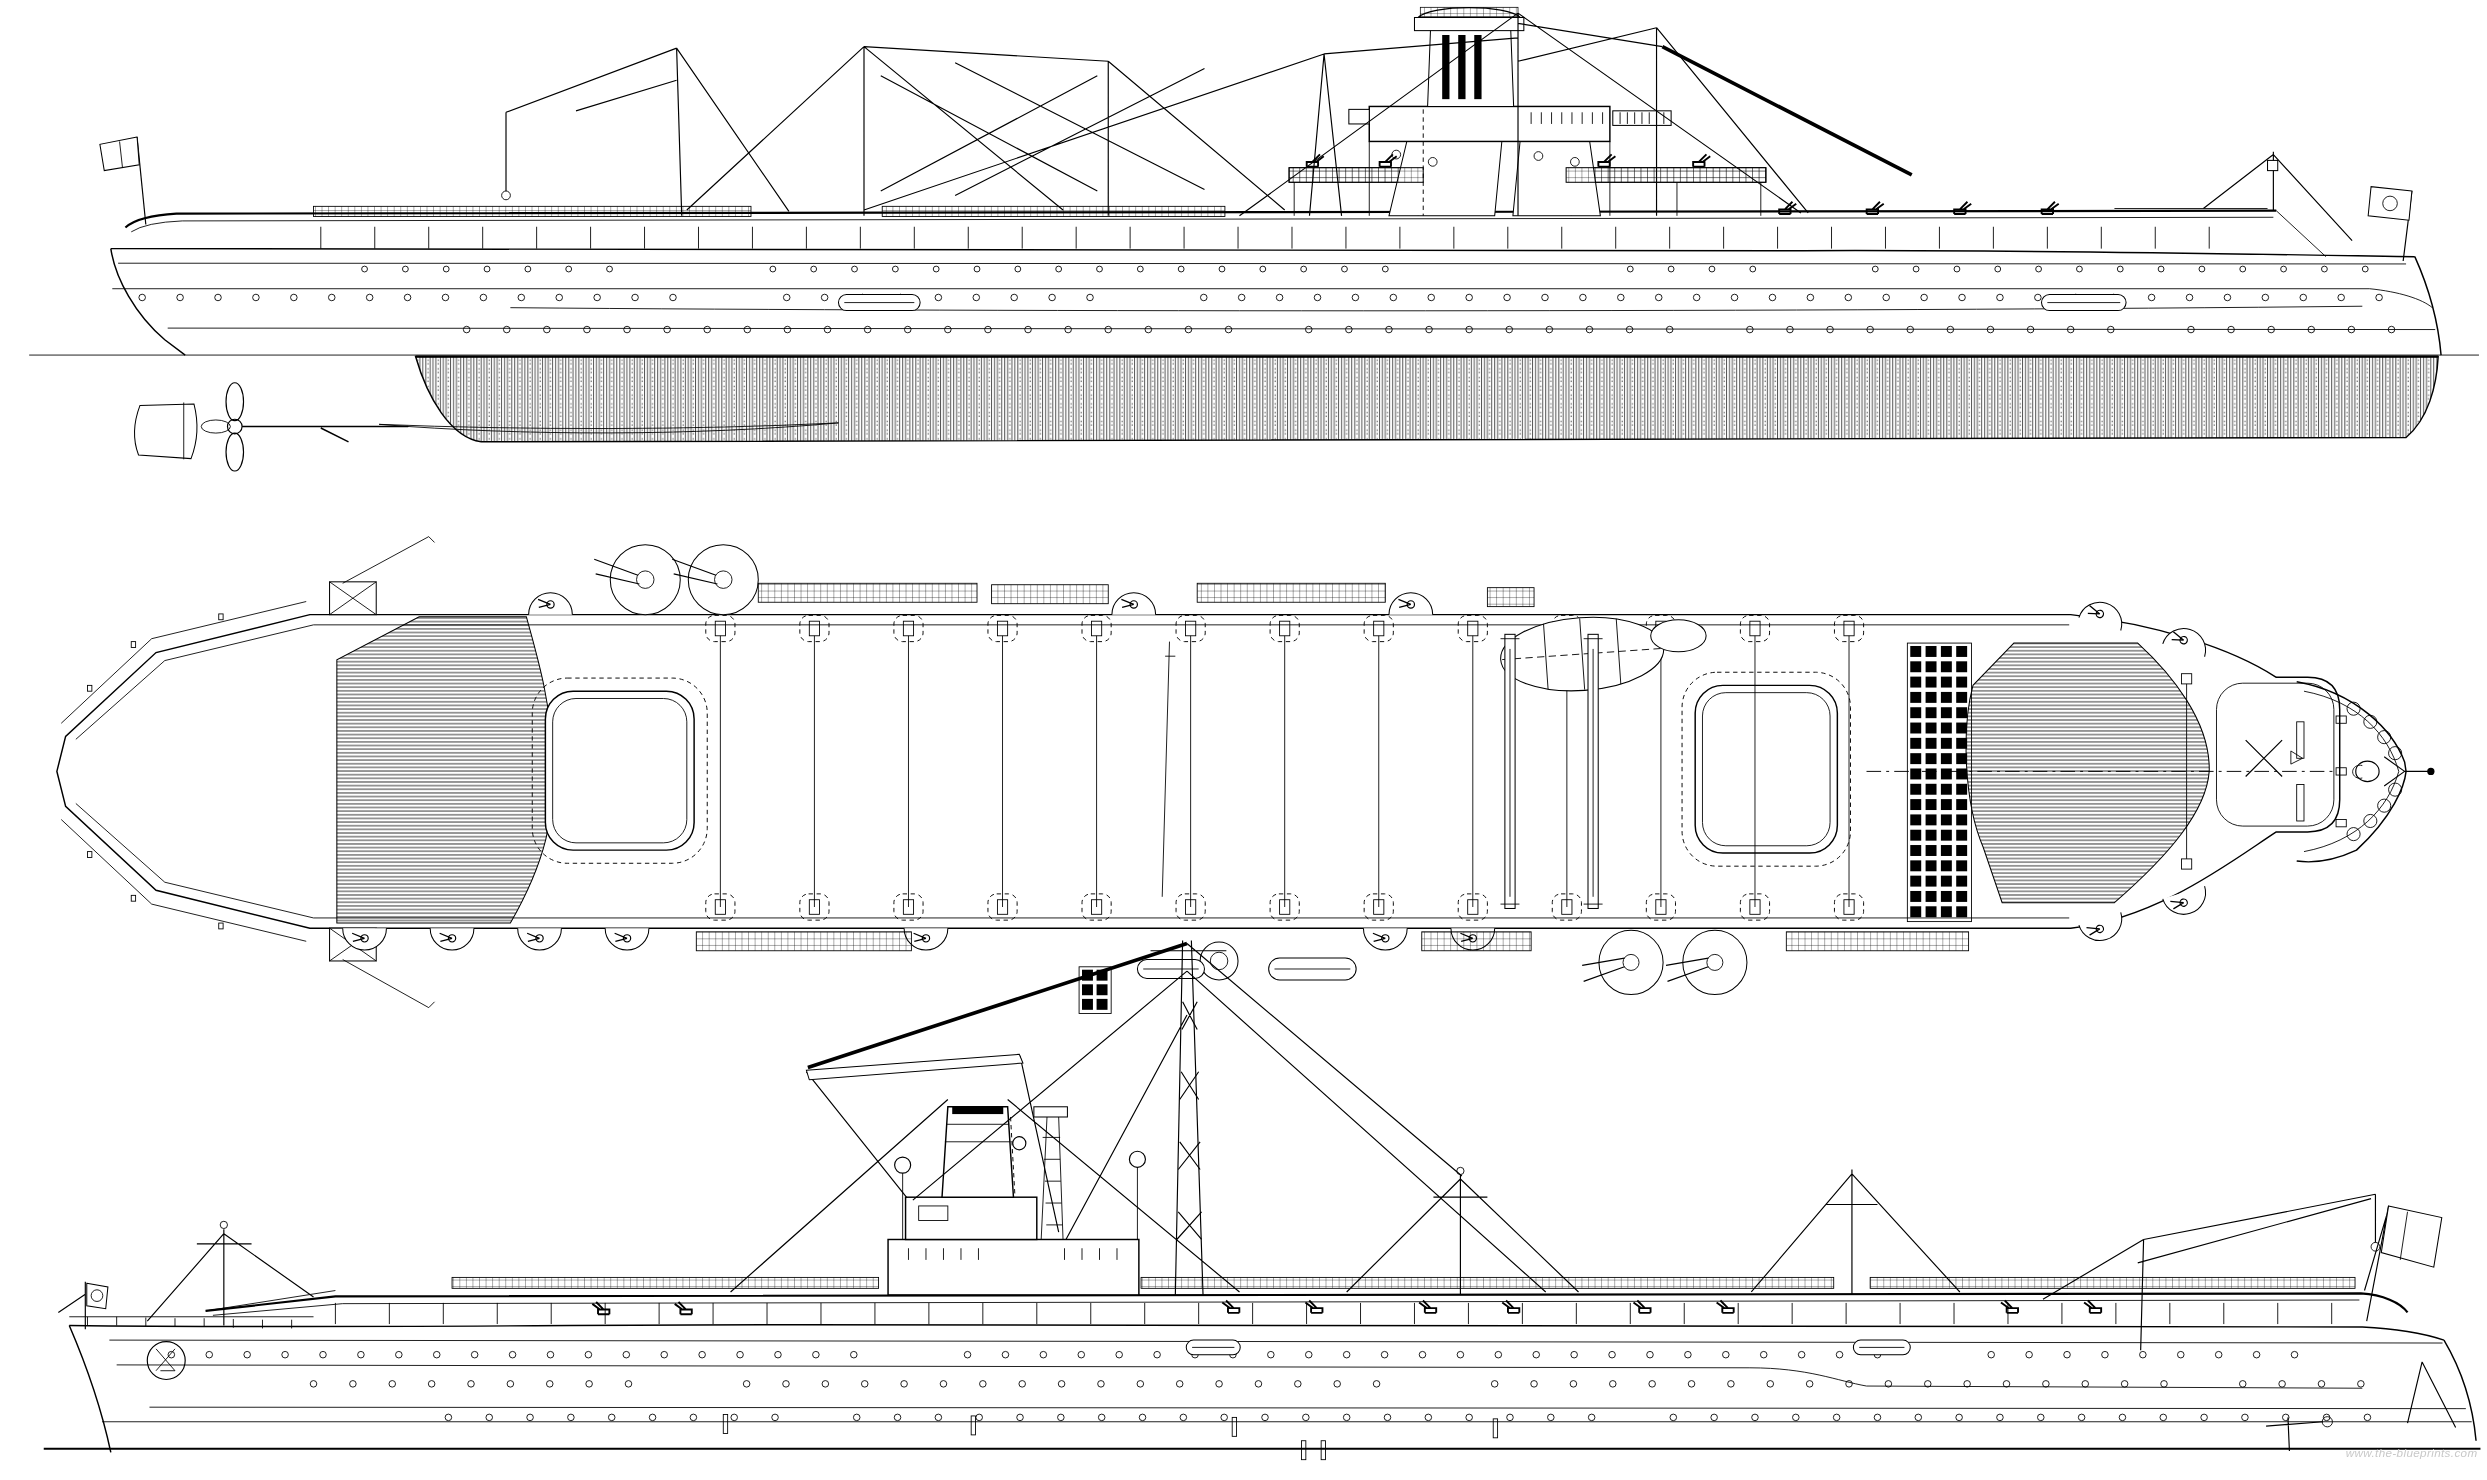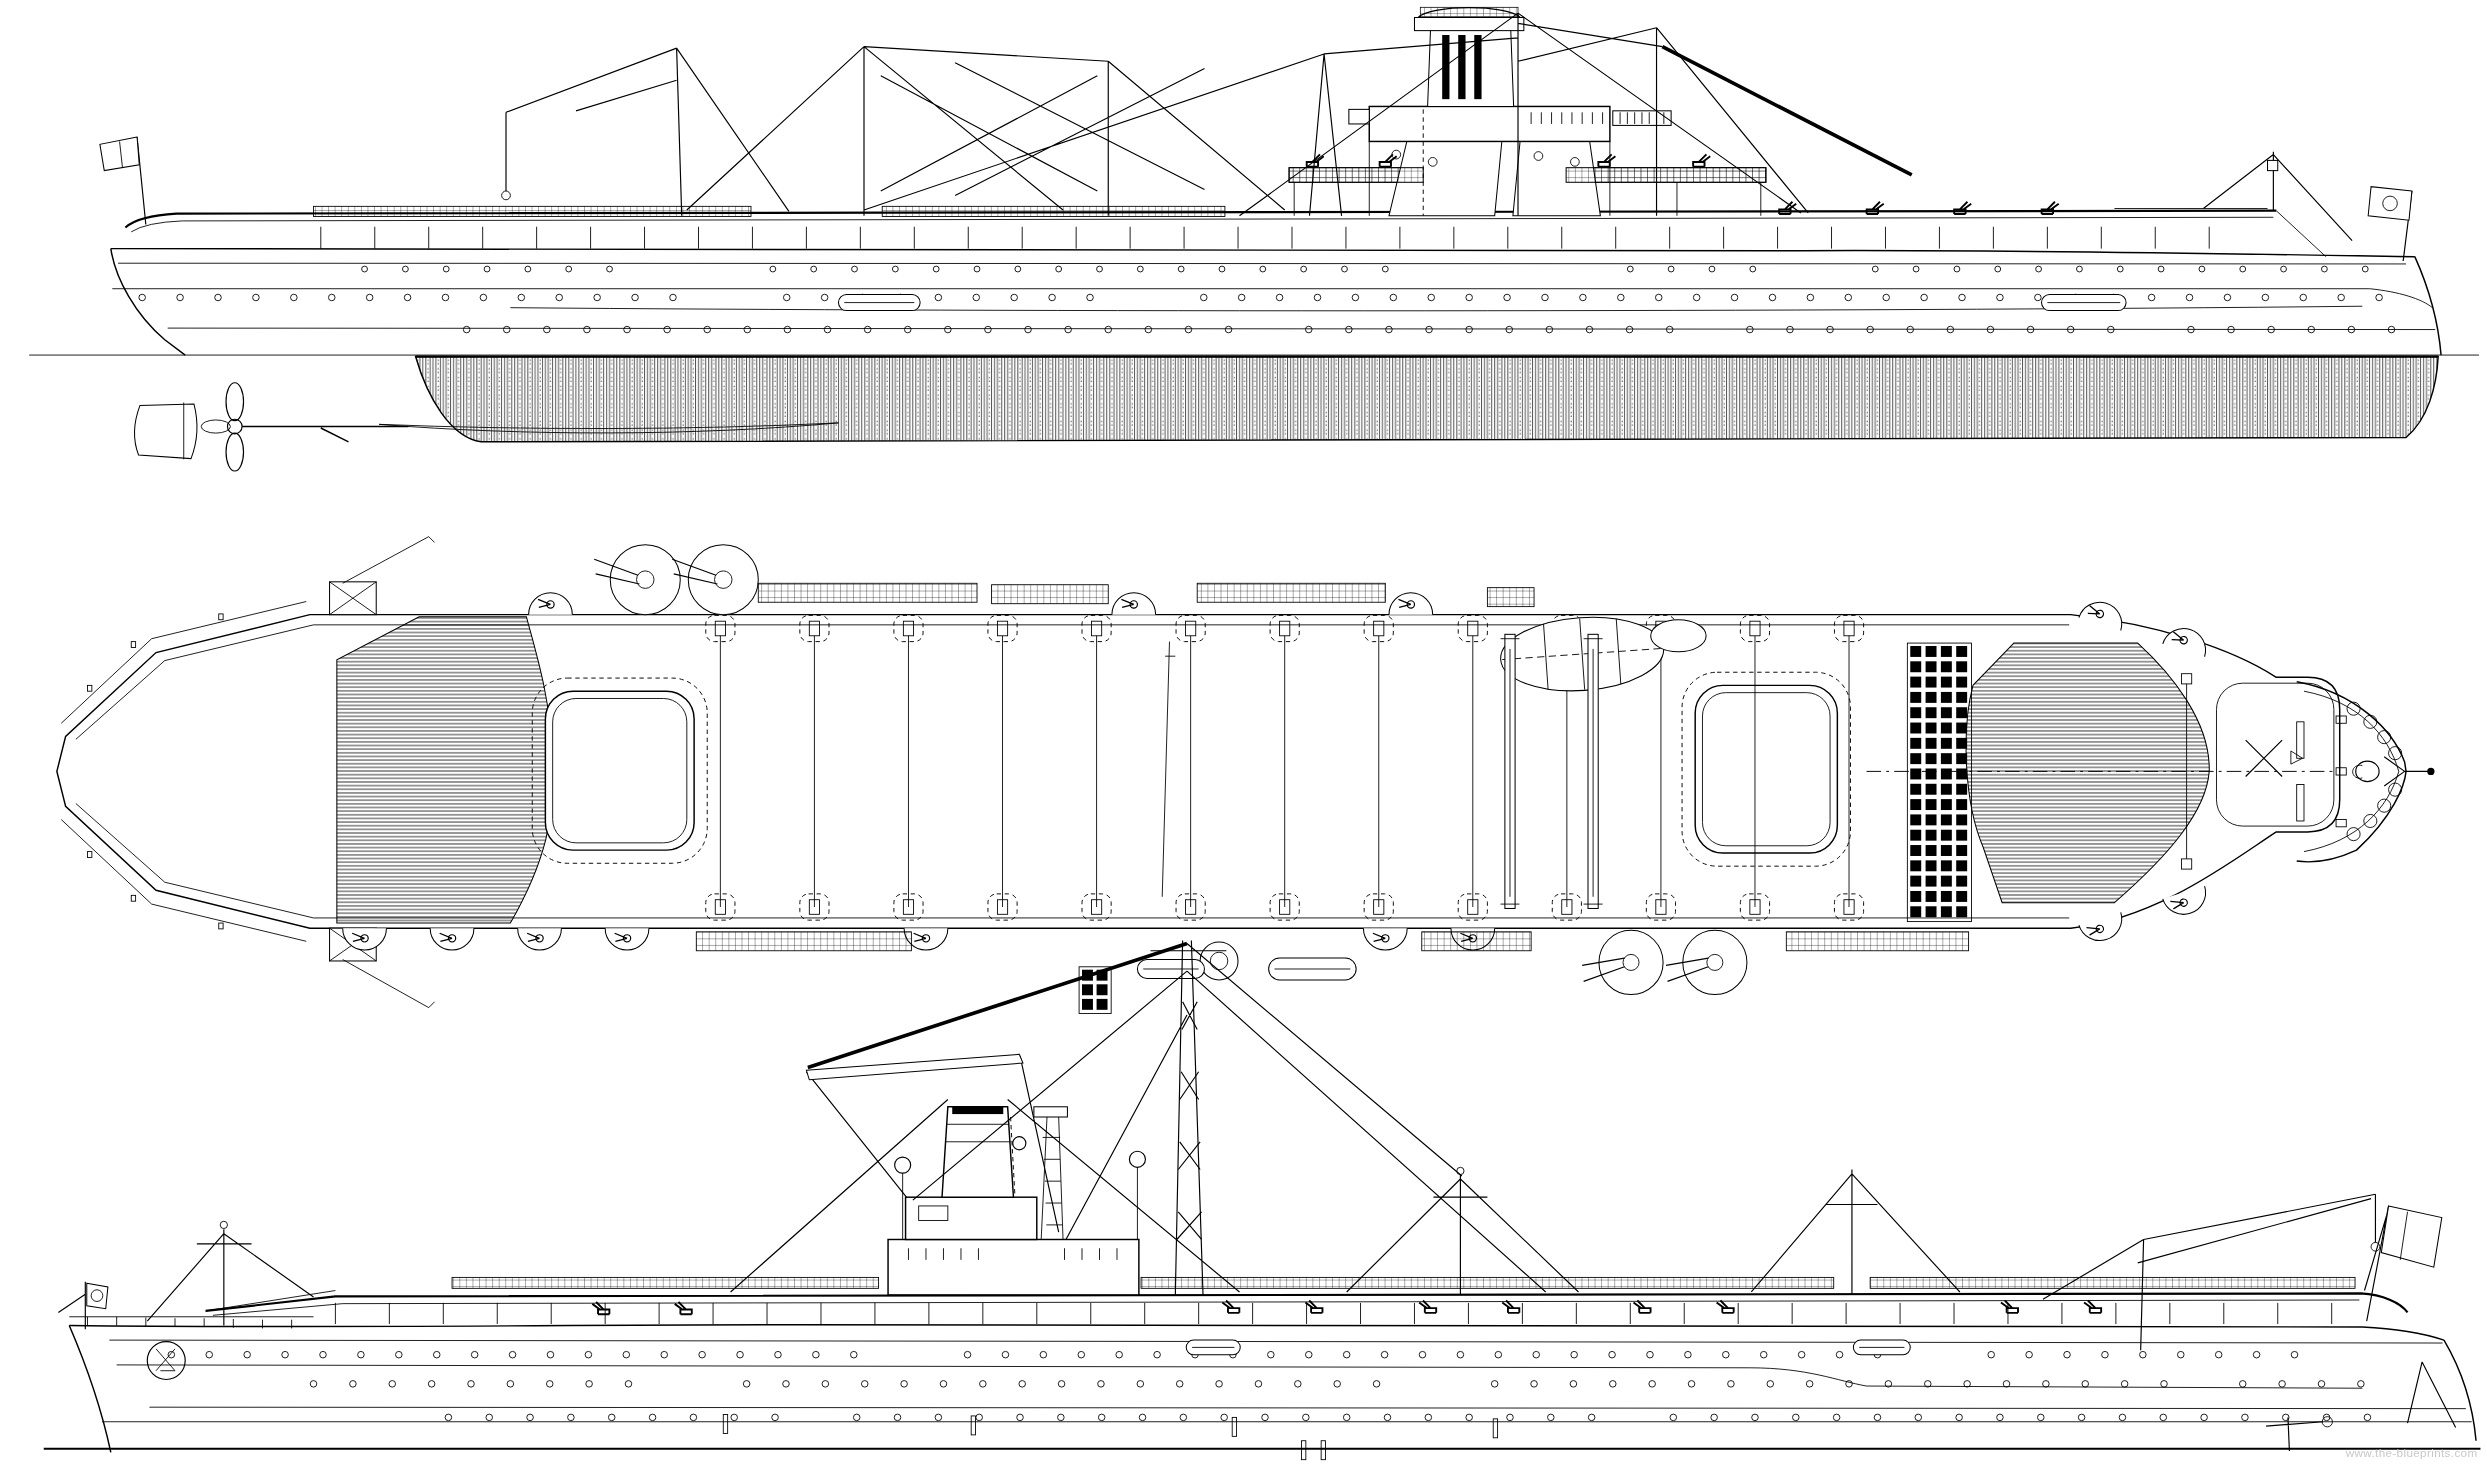--- a/index.html
+++ b/index.html
@@ -1,17 +1,17 @@
 <!DOCTYPE html>
 <html style="font-size:11.7px"><head>
 <meta charset="utf-8">
 <style>
   html,body{margin:0;padding:0;background:#fff;}
   body{font-family:"Liberation Sans",sans-serif;}
-  #stage{width:100%;background:#fff;}
+  #stage{width:100%;background:#fff;font-style:italic;}
   svg{display:block;width:100%;height:auto;background:#fff;}
   .ln{fill:none;stroke:#000;stroke-width:2;}
   .lt{fill:none;stroke:#000;stroke-width:1.2;}
   .lm{fill:none;stroke:#000;stroke-width:1.6;}
   .hv{fill:none;stroke:#000;stroke-width:3;}
   .xh{fill:none;stroke:#000;stroke-width:5;}
   .fw{fill:#fff;stroke:#000;stroke-width:2;}
   .fwt{fill:#fff;stroke:#000;stroke-width:1.4;}
   .fb{fill:#000;stroke:none;}
   .dsh{fill:none;stroke:#000;stroke-width:1.3;stroke-dasharray:6 5;}

